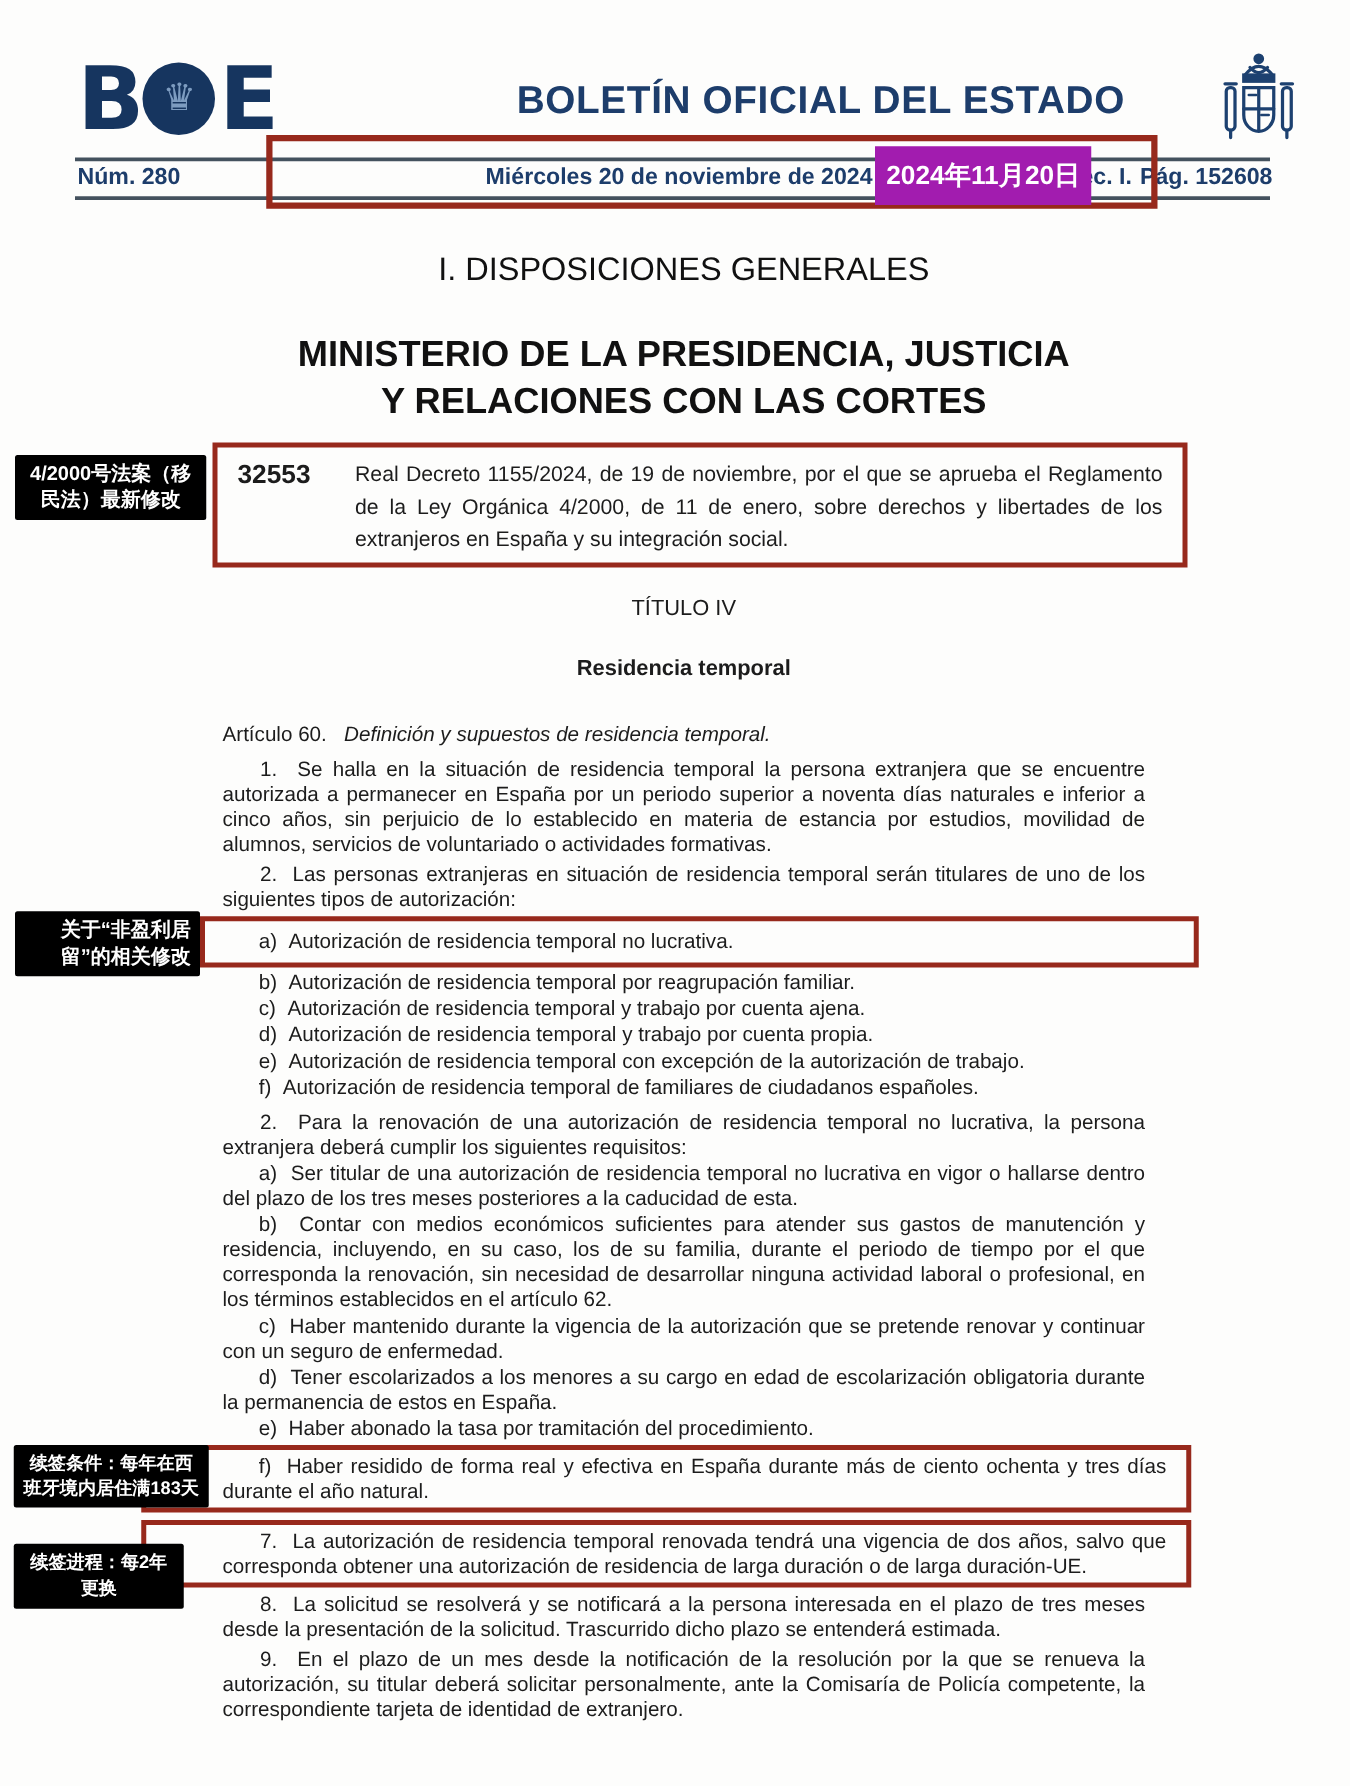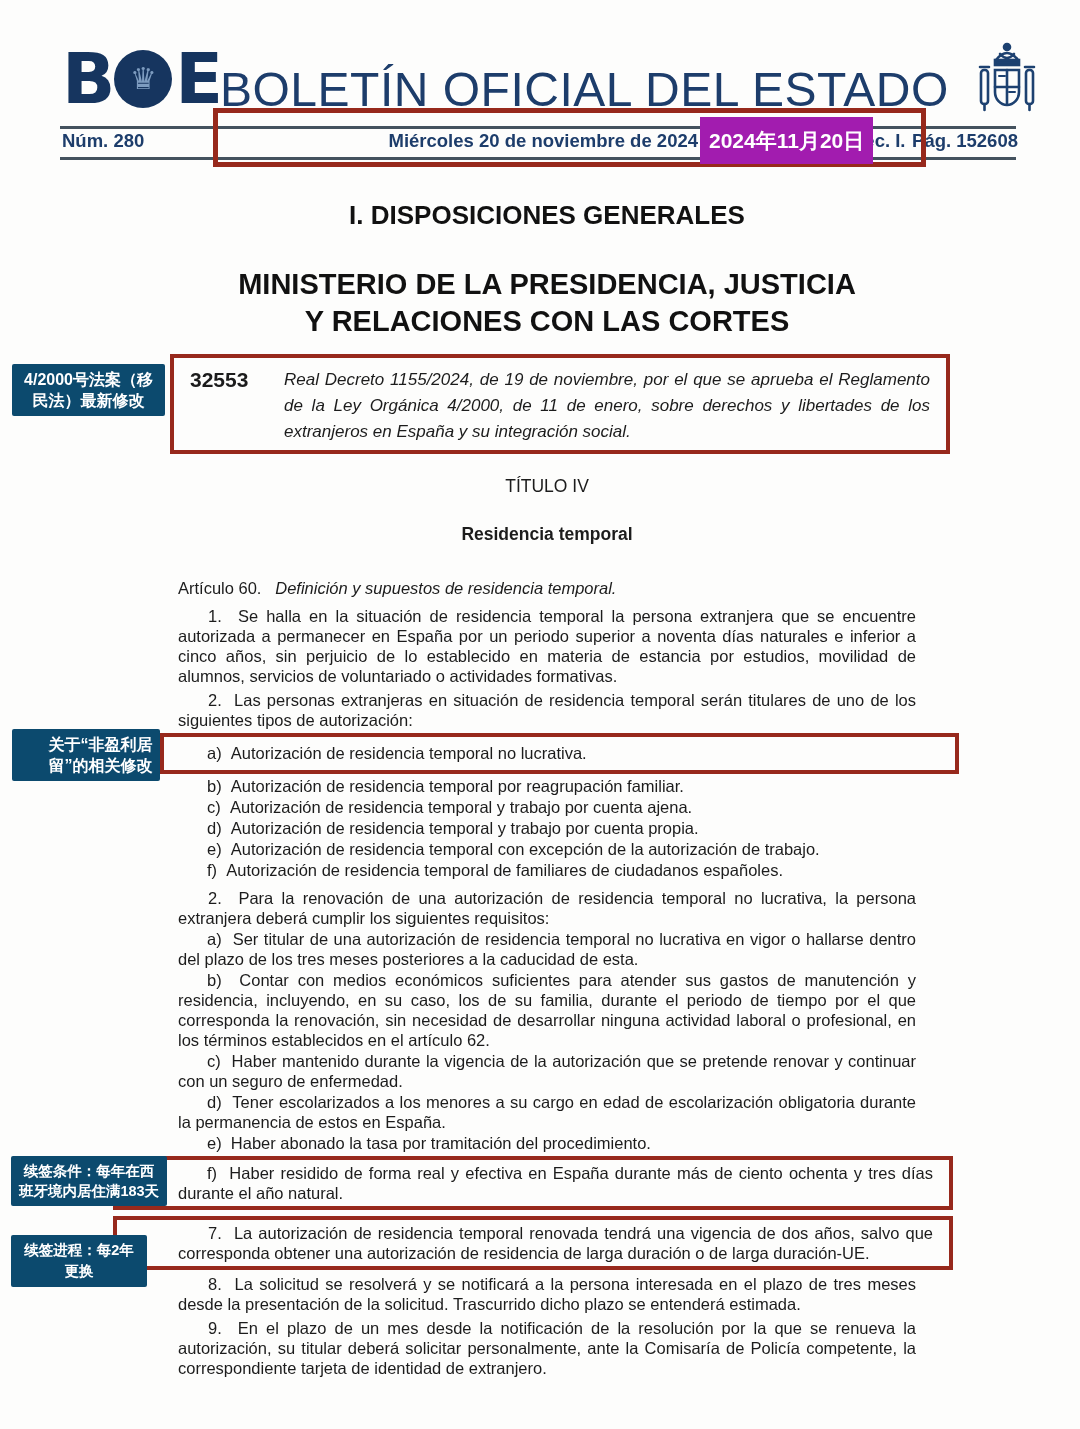--- a/index.html
+++ b/index.html
@@ -7,56 +7,56 @@
   body { font-family:"Liberation Sans","DejaVu Sans",sans-serif; }
   .page {
     position:relative; width:1080px; height:1429px; margin:0 auto;
     background:#fdfdfc; overflow:hidden; color:#1e1e1e;
   }
 
   
   .logo { position:absolute; left:62px; top:48px; display:flex; align-items:center; }
   .logo-letter { font-family:"DejaVu Sans",sans-serif; font-weight:bold; font-size:70px; line-height:62px; color:#16355f; letter-spacing:-4px; }
   .logo-o { width:58px; height:58px; border-radius:50%; background:#16355f; margin:0 3px; display:flex; align-items:center; justify-content:center; color:#7d9cc0; font-size:30px; line-height:1; }
-  .masthead-title { position:absolute; left:220px; width:680px; top:62px; text-align:right; font-size:48px; font-weight:normal; color:#1d3d6b; letter-spacing:.5px; white-space:nowrap; }
+  .masthead-title { position:absolute; left:220px; width:680px; top:62px; text-align:right; font-size:31px; font-weight:bold; color:#1d3d6b; letter-spacing:.5px; white-space:nowrap; }
   .coat { position:absolute; right:42px; top:40px; }
 
   
   .rule { position:absolute; left:60px; width:956px; height:3px; background:#44525e; }
   .rule.r1 { top:126px; } .rule.r2 { top:157px; }
   .meta { position:absolute; top:130px; font-size:18.5px; font-weight:bold; color:#1d3d6b; white-space:nowrap; }
   .meta-num { left:62px; }
   .meta-date { left:356px; width:342px; text-align:right; }
   .meta-sec { left:852px; }
   .meta-pag { right:62px; }
   .cn-date { position:absolute; left:700px; top:117px; height:47px; padding:0 9px; background:#a21caf; color:#fff; font-weight:bold; font-size:21px; line-height:47px; z-index:3; white-space:nowrap; }
   .date-frame { position:absolute; left:213px; top:108px; width:713px; height:59px; border:5px solid #97291c; z-index:2; }
 
   
   main { position:absolute; left:178px; top:192px; width:738px; font-size:16.5px; line-height:20px; color:#1c1c1c; }
-  .h-section { text-align:center; font-weight:bold; font-size:26px; line-height:30px; margin-top:8px; color:#111; }
+  .h-section { text-align:center; font-weight:normal; font-size:26px; line-height:30px; margin-top:8px; color:#111; }
   .h-ministry { text-align:center; font-weight:bold; font-size:29px; line-height:37px; margin-top:36px; color:#111; }
   .decree-box { border:5px solid #97291c; margin:14px 0 0 -8px; width:calc(100% + 42px); padding:5px 16px 5px 16px; display:flex; gap:22px; position:relative; }
   .decree-num { font-weight:bold; font-size:21px; line-height:26px; padding-top:4px; width:72px; flex:none; }
-  .decree-text { font-style:italic; font-size:17px; line-height:26px; text-align:justify; padding-top:4px; }
+  .decree-text { font-size:17px; line-height:26px; text-align:justify; padding-top:4px; }
   .h-titulo { text-align:center; margin-top:22px; font-size:17.5px; }
   .h-cap { text-align:center; margin-top:28px; font-size:17.5px; font-weight:bold; }
   .articulo { margin-top:34px; }
   .articulo .it { font-style:italic; }
   .para { text-align:justify; text-indent:30px; margin-top:8px; }
   .para.tight { margin-top:4px; }
   .item { text-align:justify; text-indent:29px; margin-top:1px; }
   .hl { border:4px solid #97291c; position:relative; }
   .box-a { margin:3px 0 2px -18px; width:calc(100% + 61px); padding:6px 16px 7px 14px; }
   .box-wide { margin:3px 0 2px -65px; width:calc(100% + 102px); padding:3px 16px 3px 61px; }
   .box-7 { margin-top:6px; }
   .box-a .item, .box-wide .item, .box-wide .para { margin-top:0; }
 
   
-  .tag { position:absolute; background:#0c4a6e; color:#fff; font-weight:bold; text-align:center; border-radius:2px; padding:5px 6px; line-height:21px; z-index:4; }
+  .tag { position:absolute; background:#000000; color:#fff; font-weight:bold; text-align:center; border-radius:2px; padding:5px 6px; line-height:21px; z-index:4; }
   .tag-1 { left:-162px; top:6px;  width:153px; font-size:16px; }
   .tag-2 { left:-152px; top:-8px; width:148px; font-size:16px;padding-left:35px; }
   .tag-3 { left:-106px; top:-4px; width:156px; font-size:14.5px; line-height:20px; }
   .tag-4 { left:-106px; top:15px; width:136px; font-size:14.5px; }
 </style>
 </head>
 <body>
 
 <div class="page">
 

